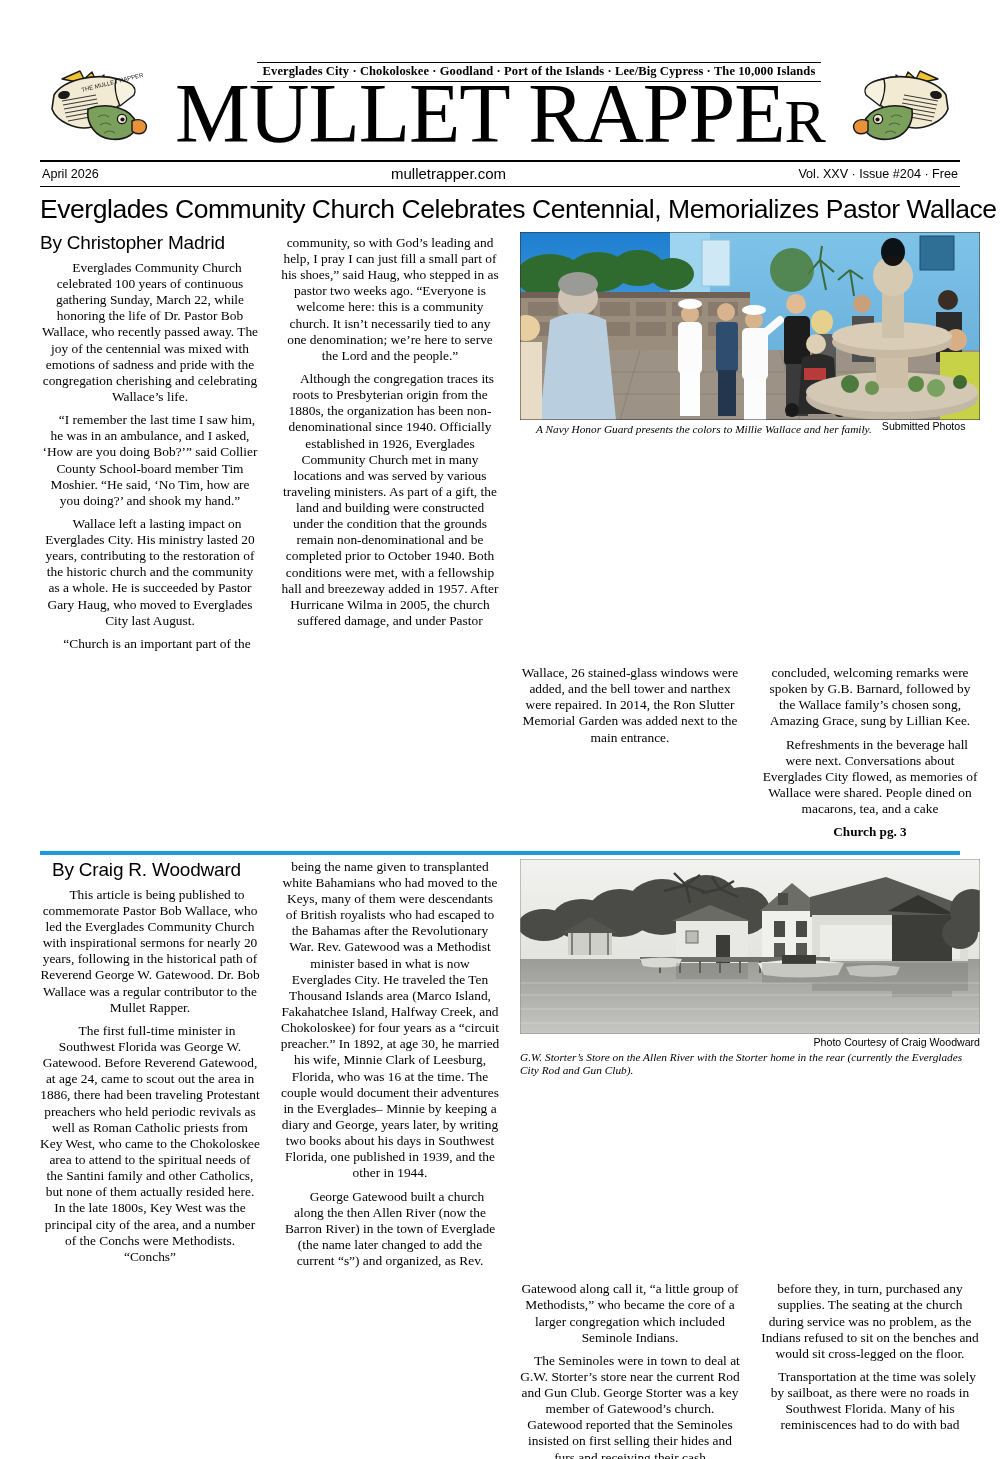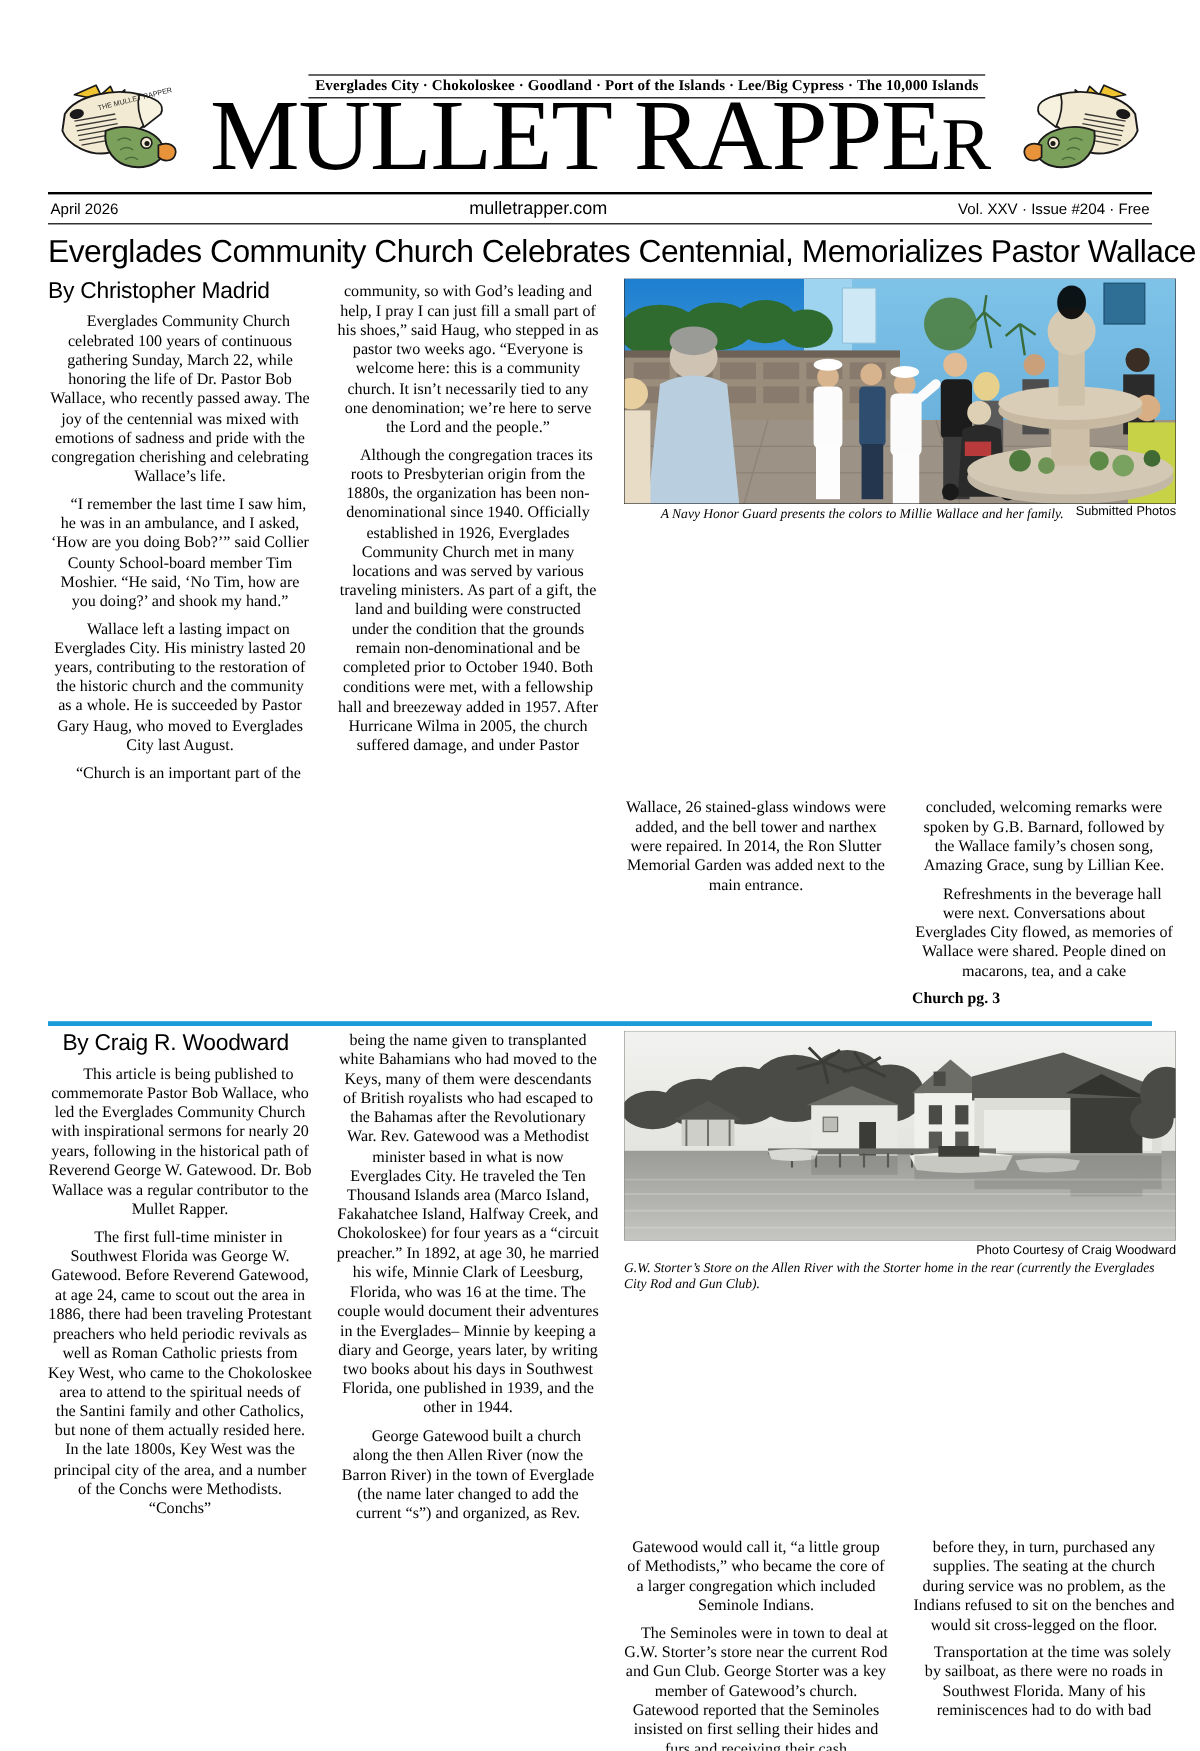--- a/index.html
+++ b/index.html
@@ -67,24 +67,24 @@
 
   
   .photo { width: 460px; position: relative; overflow: hidden; }
   .photo-caption {
     font-family: "Liberation Serif", serif; font-style: italic;
     font-size: 11.3px; line-height: 1.18; margin-top: 3px;
   }
   .credit {
     font-family: Liberation Sans, sans-serif; font-size: 10.6px; text-align: right;
   }
-  .cap-row { display: flex; justify-content: flex-end; align-items: flex-start; gap: 10px; margin-left: 16px; }
+  .cap-row { display: flex; justify-content: flex-start; align-items: flex-start; gap: 10px; margin-left: 16px; }
   .jump {
     font-family: "Liberation Serif", serif; font-weight: bold; font-size: 13.2px;
-    text-align: left; margin-top: 6px;
+    text-align: center; margin-top: 6px;
   }
 
   
   .div-rule { height: 3.4px; background: #1b9cd8; margin: 11px 0 4px 0; }
 </style>
 </head>
 <body>
 
 <div class="page">
 
@@ -435,21 +435,21 @@
         </div>
         <div class="credit" style="margin-top:2px;">Photo Courtesy of Craig Woodward</div>
         <div class="photo-caption">G.W. Storter’s Store on the Allen River with the Storter home in the rear (currently the Everglades City Rod and Gun Club).</div>
       </div>
     </div>
 
     <div class="cols" style="margin-top:5px;">
       <div class="col"></div>
       <div class="col"></div>
       <div class="col">
-        <p class="noind">Gatewood would call it, “a little group of Methodists,” who became the core of a larger congregation which included Seminole Indians.</p>
+        <p class="noind">Gatewood along call it, “a little group of Methodists,” who became the core of a larger congregation which included Seminole Indians.</p>
         <p>The Seminoles were in town to deal at G.W. Storter’s store near the current Rod and Gun Club. George Storter was a key member of Gatewood’s church. Gatewood reported that the Seminoles insisted on first selling their hides and furs and receiving their cash</p>
       </div>
       <div class="col">
         <p class="noind">before they, in turn, purchased any supplies. The seating at the church during service was no problem, as the Indians refused to sit on the benches and would sit cross-legged on the floor.</p>
         <p>Transportation at the time was solely by sailboat, as there were no roads in Southwest Florida. Many of his reminiscences had to do with bad</p>
 
       </div>
     </div>
   </div>
 

